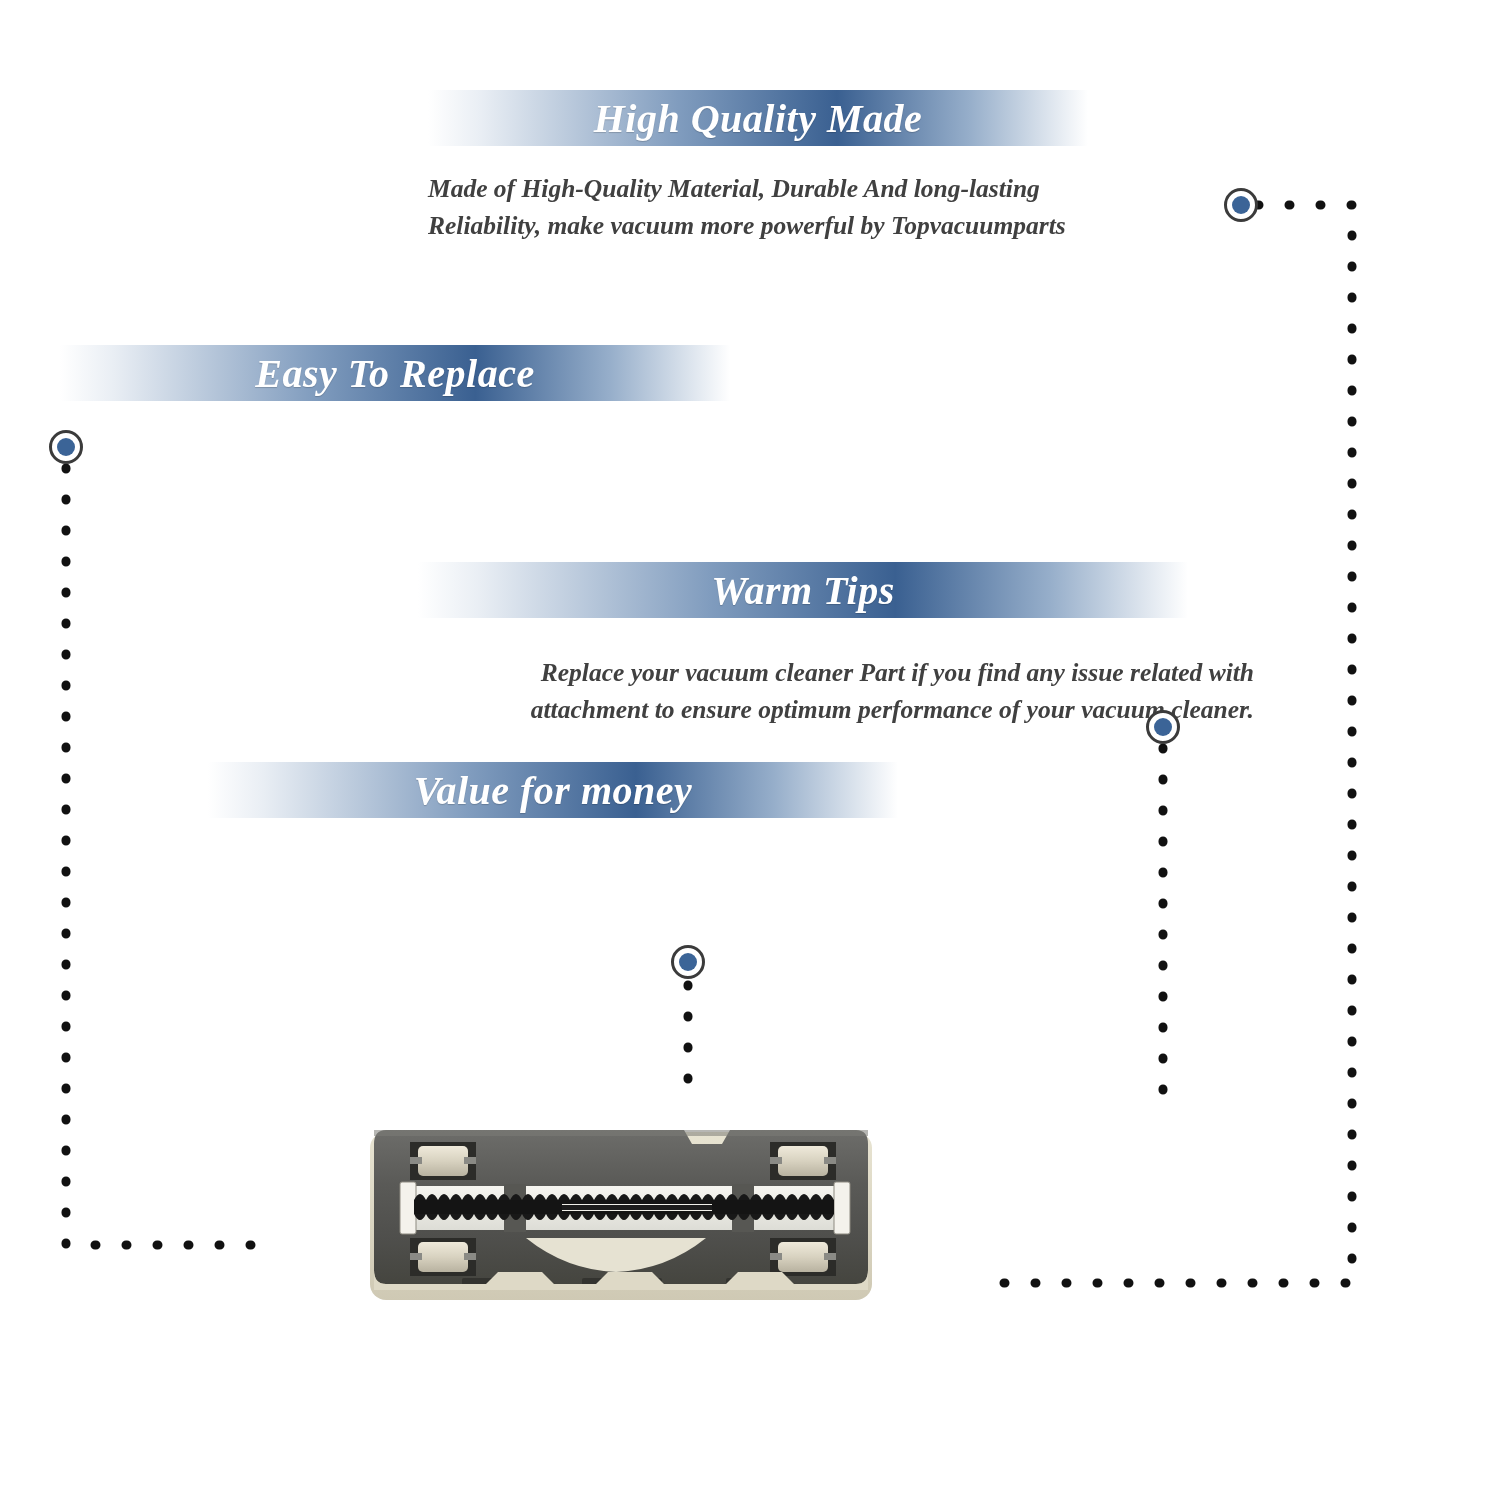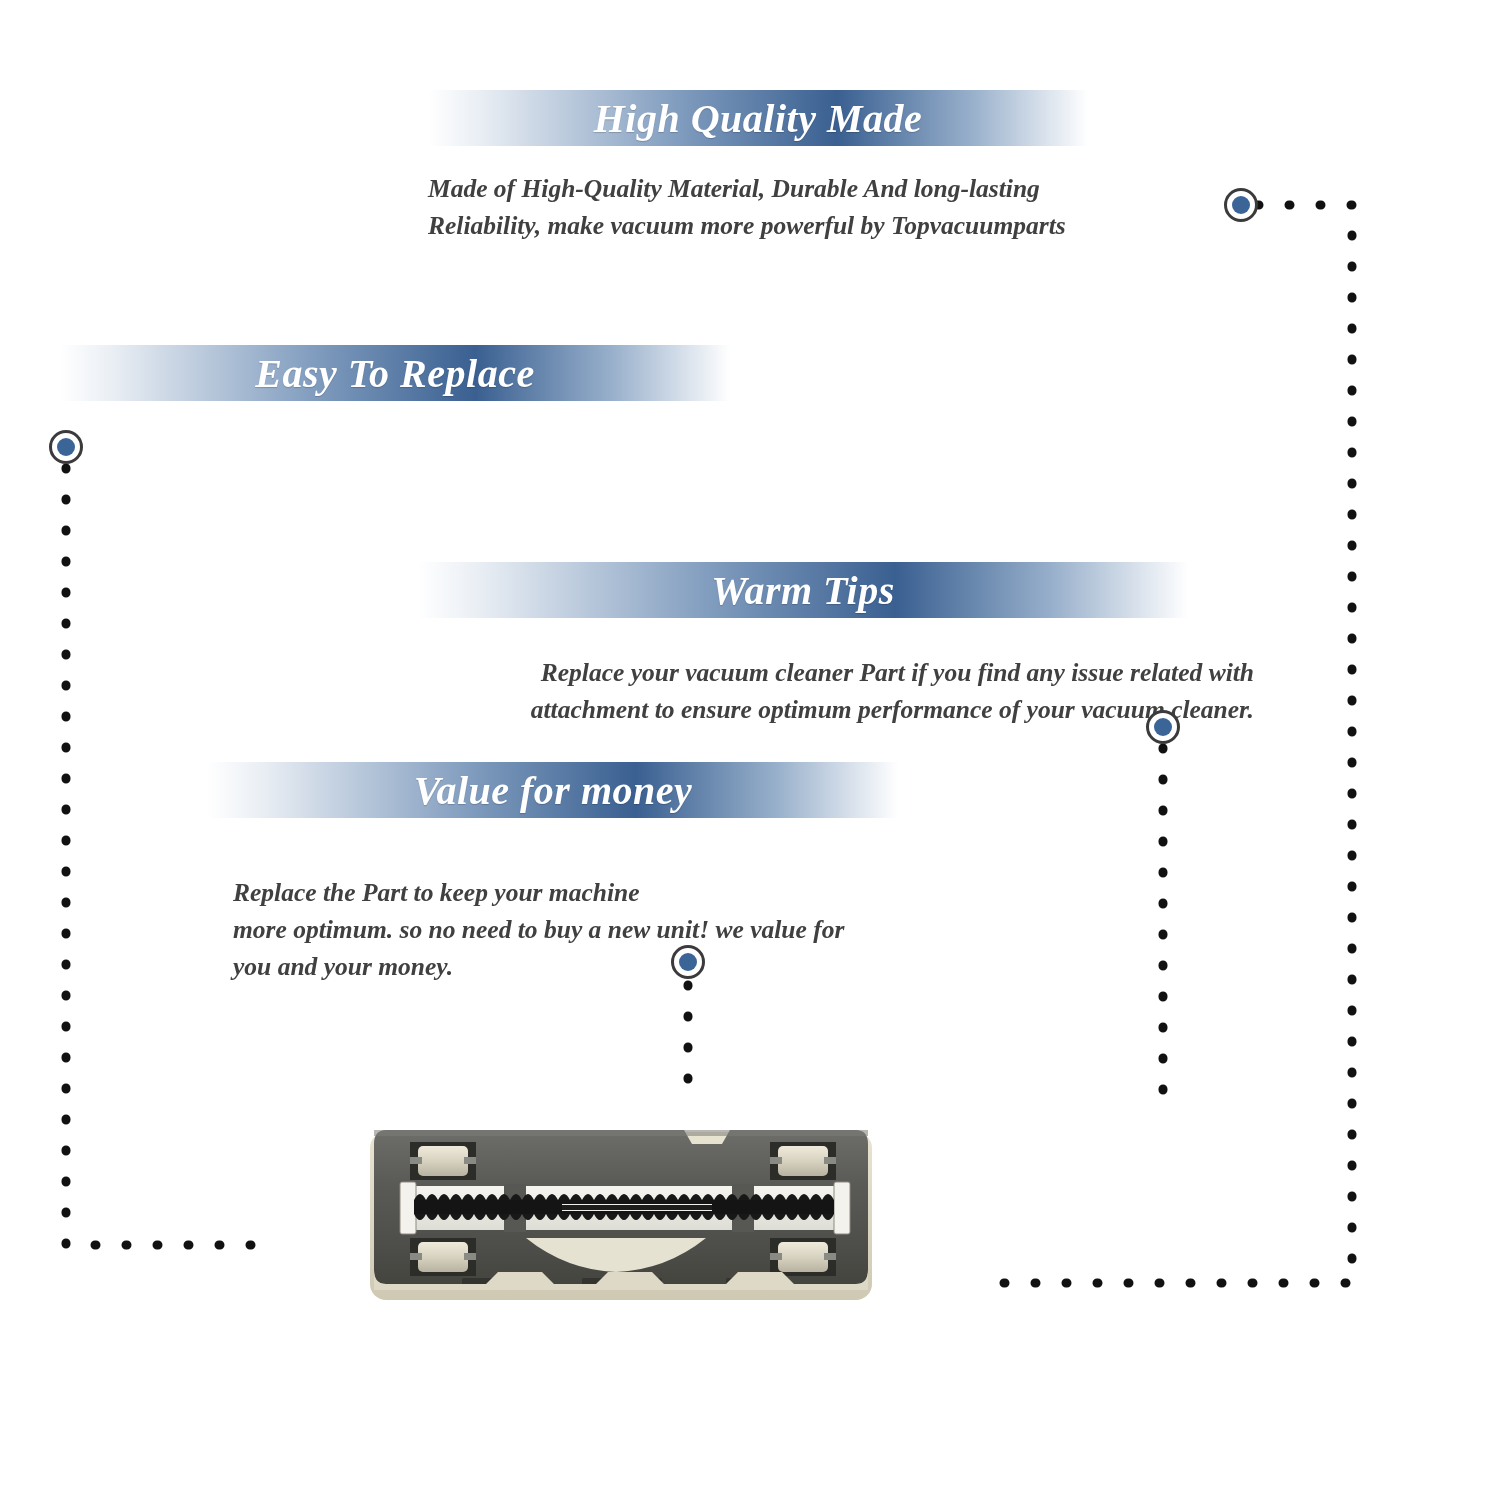--- a/index.html
+++ b/index.html
@@ -139,23 +139,20 @@
   <div class="banner" style="left:418px; top:562px; width:770px;">
     <span class="banner-text">Warm Tips</span>
   </div>
   <div class="body-text" style="left:404px; top:638px; width:850px; text-align:right;margin-top:16px;">Replace your vacuum cleaner Part if you find any issue related with
  attachment to ensure optimum performance of your vacuum cleaner.</div>
   <div class="marker" style="left:1146px; top:710px;"></div>
 
   <div class="banner" style="left:208px; top:762px; width:690px;">
     <span class="banner-text">Value for money</span>
   </div>
-  <div class="body-text" style="left:233px; top:874px; width:730px; text-align:left;">Replace the Part to keep your machine
-more optimum. so no need to buy a new unit! we value for
-you and your money.</div>
   <div class="marker" style="left:671px; top:945px;"></div>
 
   <div class="product-wrap" style="left:366px; top:1120px; width:510px; height:185px;">
     <svg width="510" height="185" viewBox="0 0 510 185">
       <defs>
         <linearGradient id="plasticGrad" x1="0" y1="0" x2="0" y2="1">
           <stop offset="0%" stop-color="#6d6d6a"></stop>
           <stop offset="35%" stop-color="#5a5a57"></stop>
           <stop offset="70%" stop-color="#4f4f4c"></stop>
           <stop offset="100%" stop-color="#45453f"></stop>

